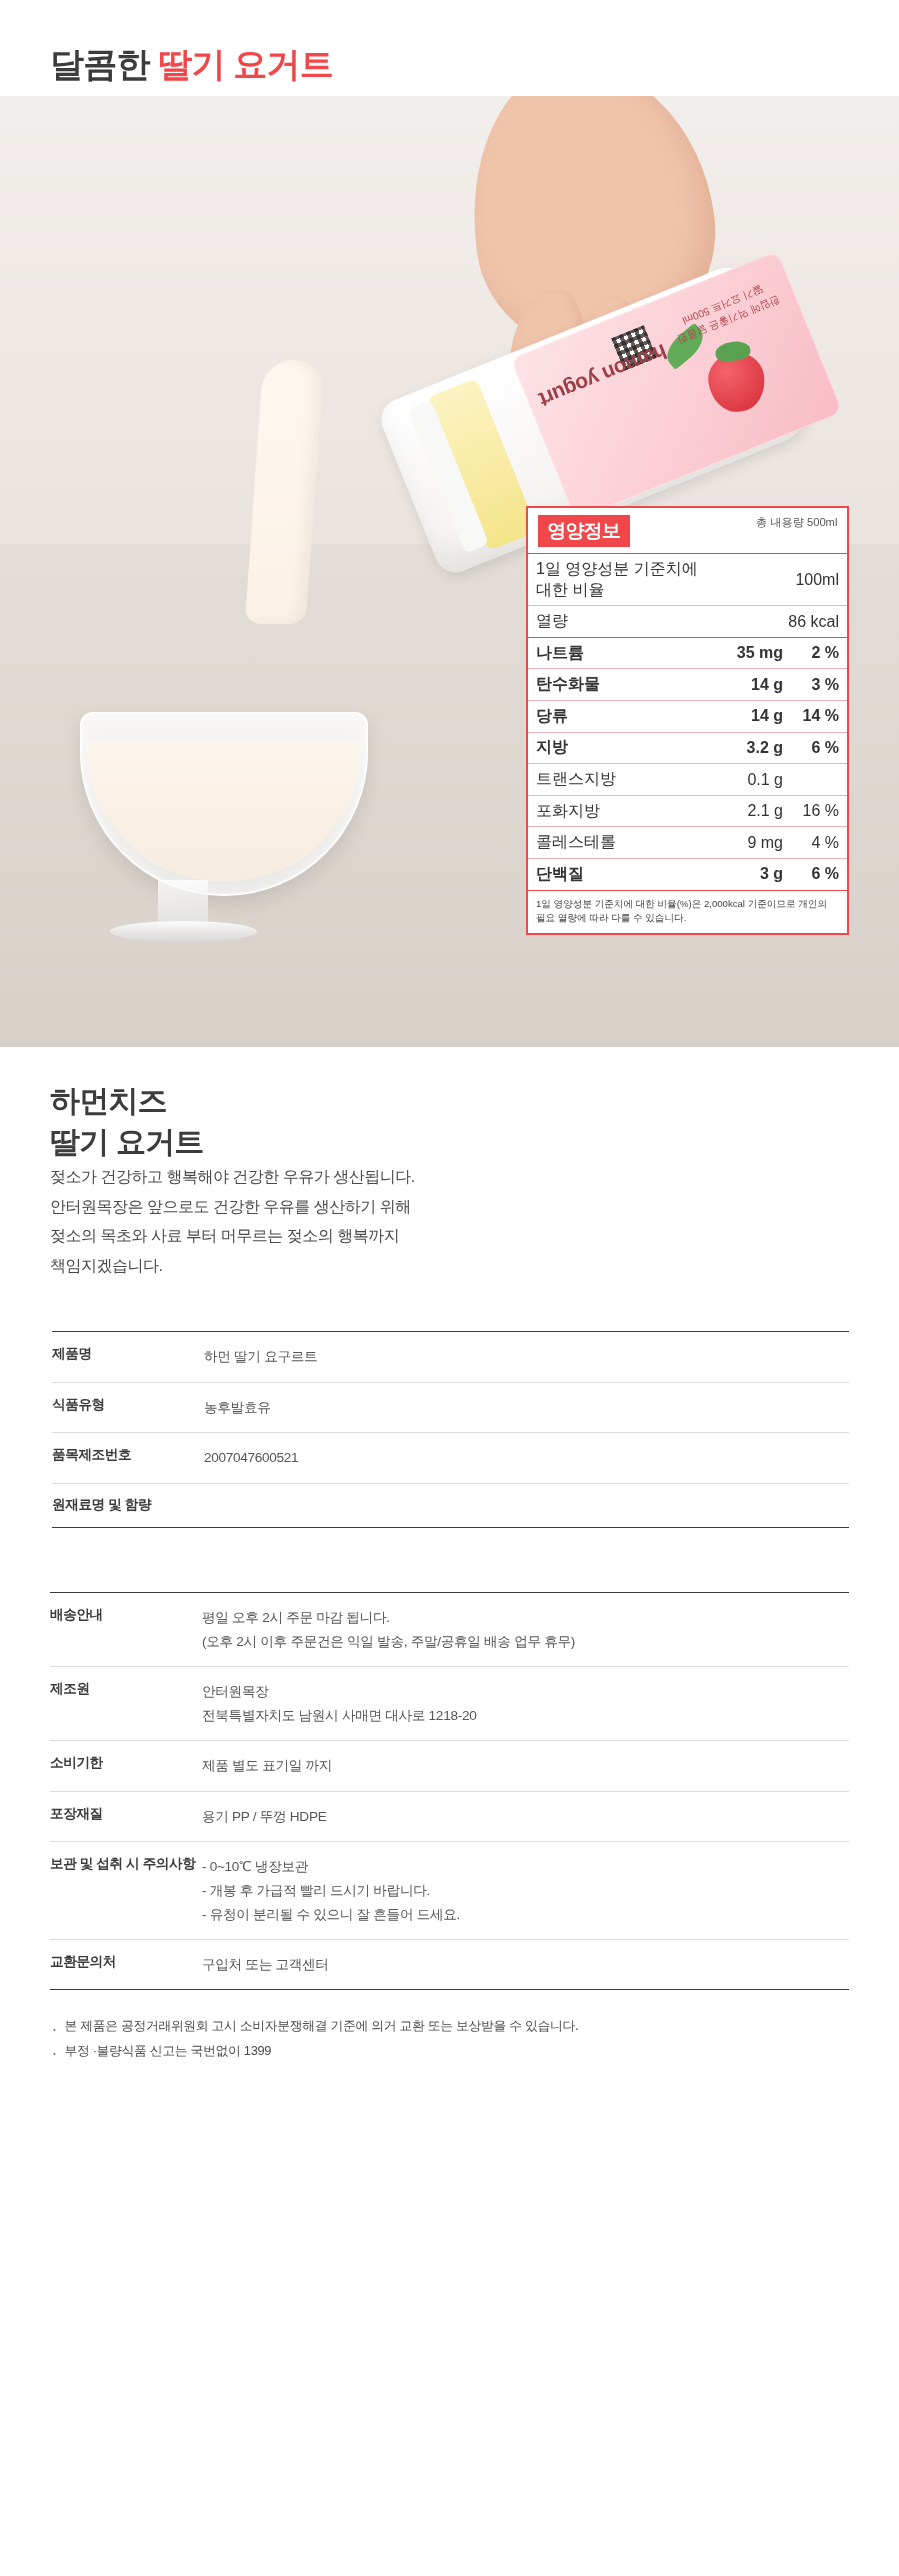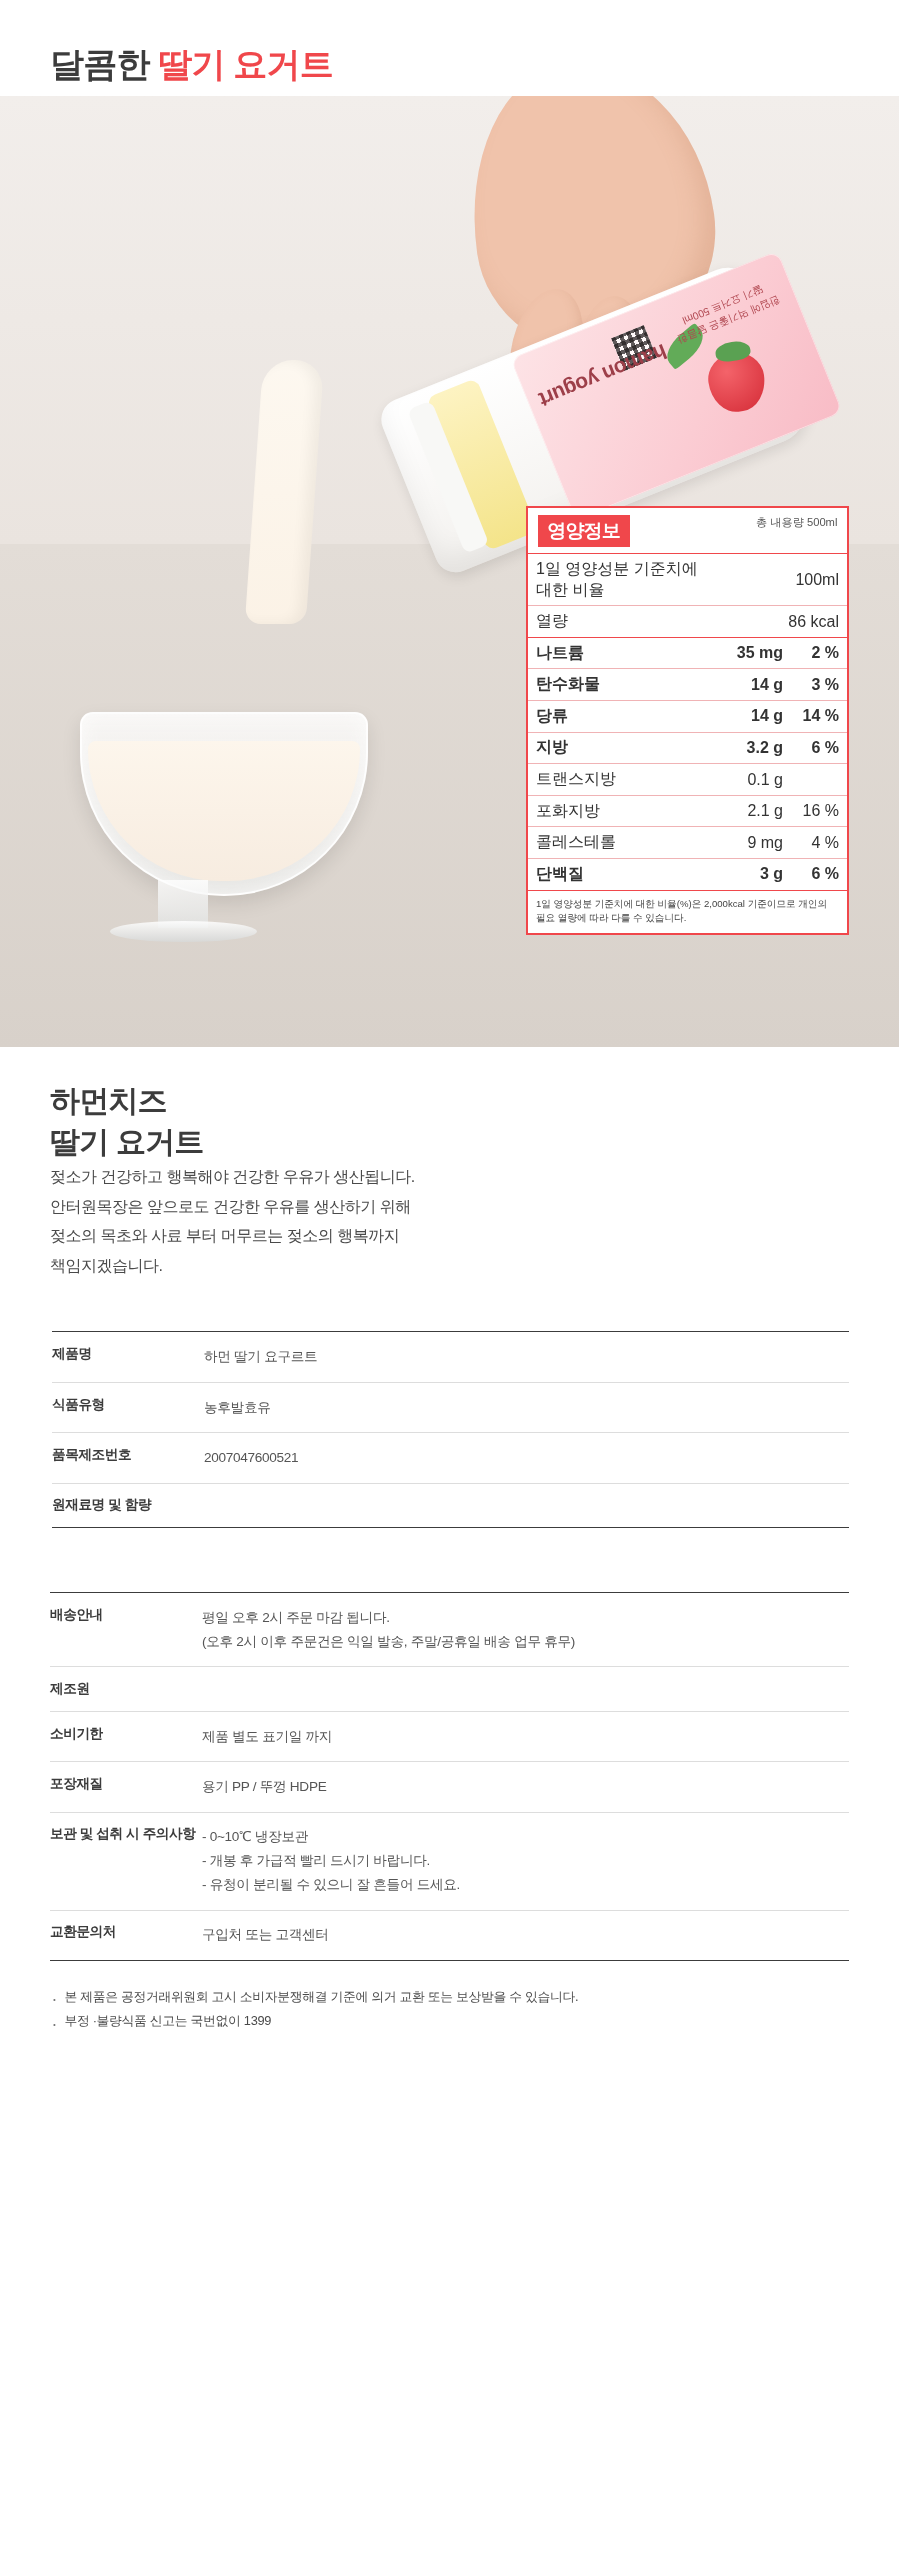--- a/index.html
+++ b/index.html
@@ -404,20 +404,24 @@
   <div class="spec2">
     <div class="spec-row">
       <div class="spec-label">배송안내</div>
       <div class="spec-value">
         <div>평일 오후 2시 주문 마감 됩니다.</div>
         <div>(오후 2시 이후 주문건은 익일 발송, 주말/공휴일 배송 업무 휴무)</div>
       </div>
     </div>
     <div class="spec-row">
       <div class="spec-label">제조원</div>
+      <div class="spec-value">
+        <div>안터원목장</div>
+        <div>전북특별자치도 남원시 사매면 대사로 1218-20</div>
+      </div>
     </div>
     <div class="spec-row">
       <div class="spec-label">소비기한</div>
       <div class="spec-value">
         <div>제품 별도 표기일 까지</div>
       </div>
     </div>
     <div class="spec-row">
       <div class="spec-label">포장재질</div>
       <div class="spec-value">

